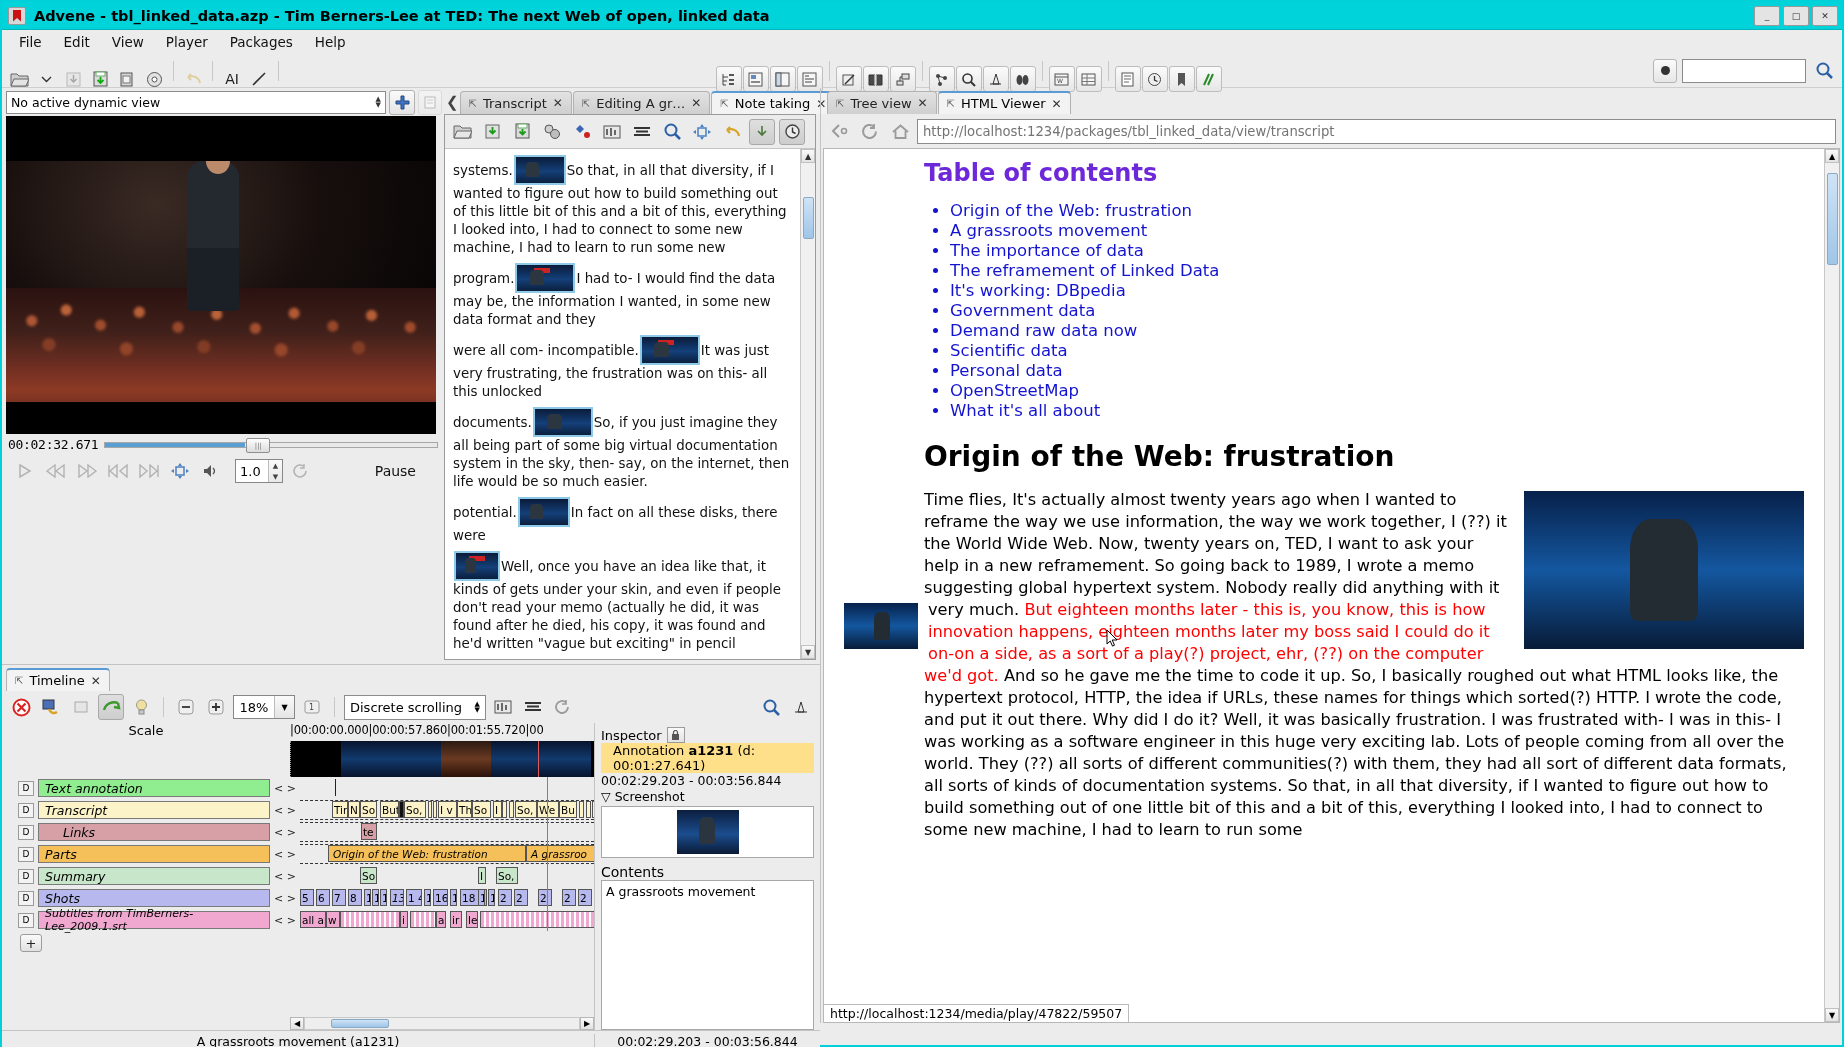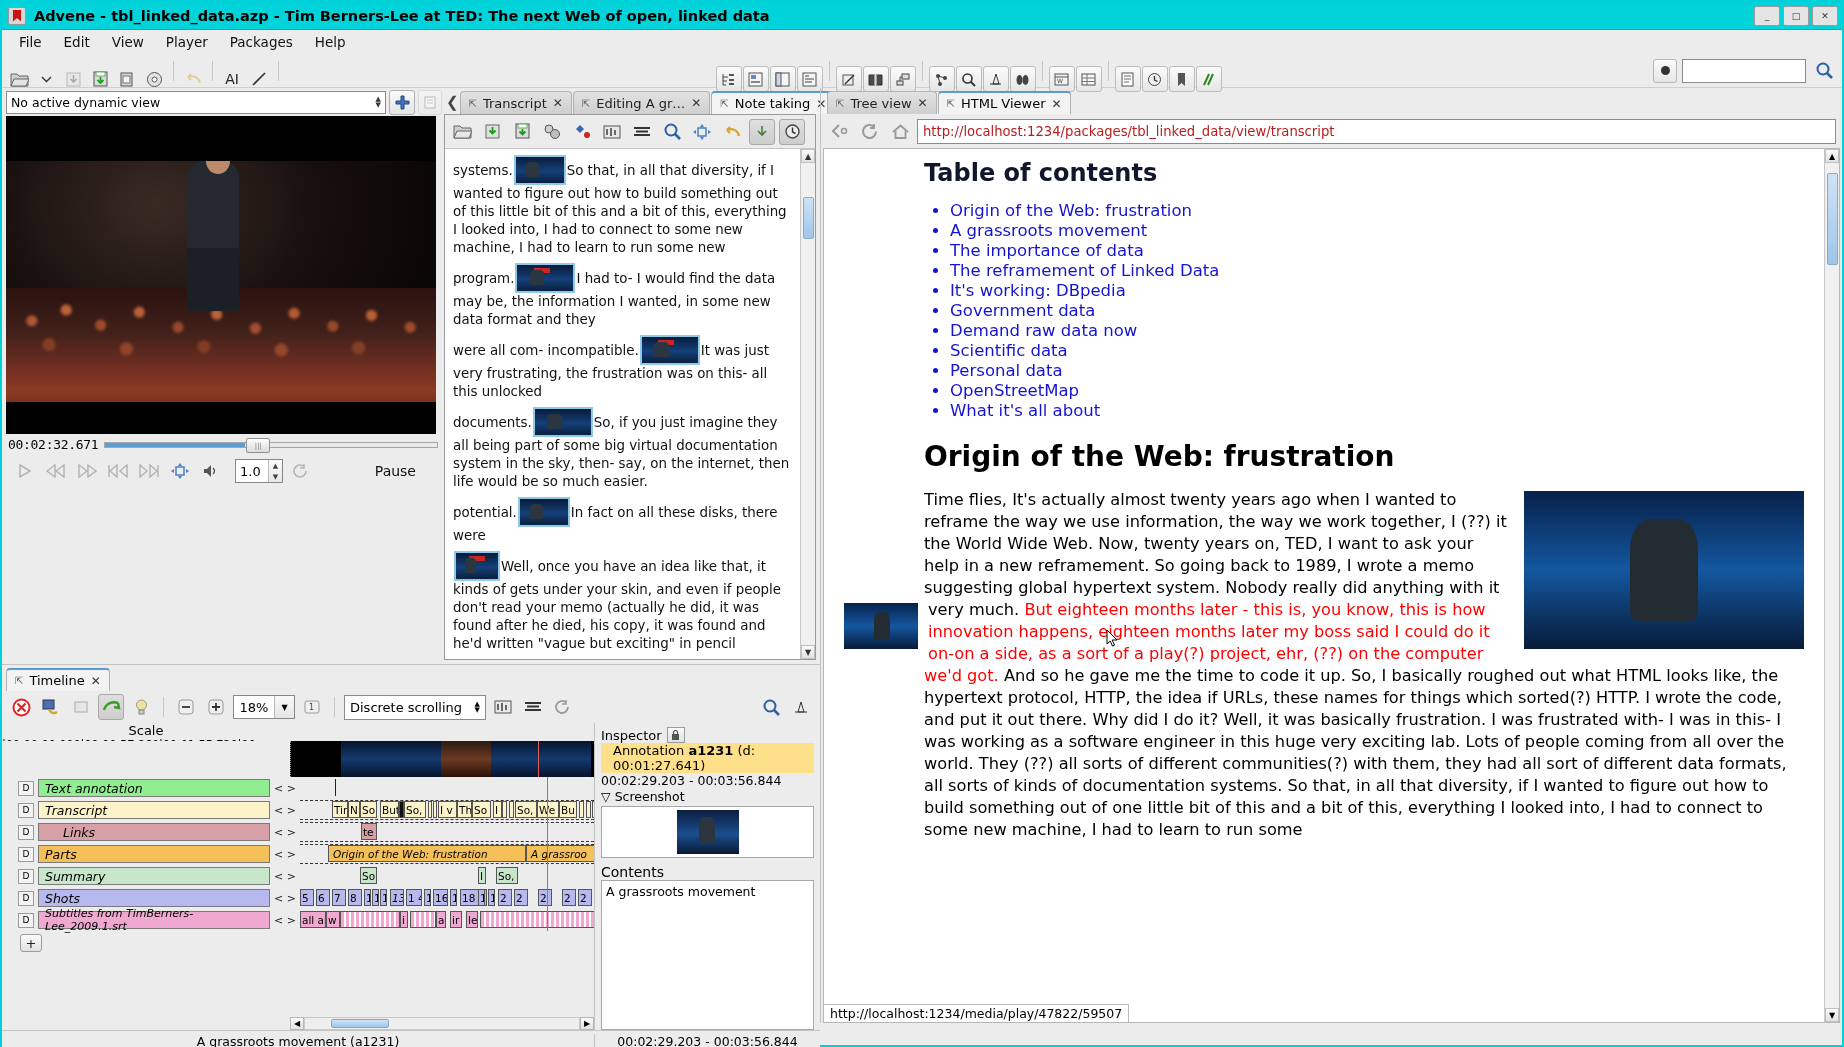--- a/index.html
+++ b/index.html
@@ -251,21 +251,21 @@
   .zoomfield .dn{width:20px;border-left:1px solid #bbb;display:flex;align-items:center;justify-content:center;
      background:linear-gradient(#fafafa,#e4e4e4);font-size:8px;}
   .scrollcombo {
     height:25px; width:142px; border:1px solid #8c8c8c; background:#fff;
     display:flex;align-items:center;padding:0 5px;font-size:13px;
   }
   .scrollcombo .arrows{margin-left:auto;display:flex;flex-direction:column;font-size:7px;line-height:6px;}
 
   .tl-main { flex:1; display:flex; }
   .tl-left { flex:1; display:flex; flex-direction:column; overflow:hidden;}
-  .tl-header { display:flex; height:18px; font-size:12px;flex-direction:column;}
+  .tl-header { display:flex; height:18px; font-size:12px;}
   .tl-scalelbl { width:288px; text-align:center; color:#000; font-size:13px;}
   .tl-ticks { flex:1; font-family:"DejaVu Sans","Liberation Sans",sans-serif; font-size:11.5px;
      white-space:nowrap; overflow:hidden; letter-spacing:-0.2px;}
   .tl-filmstrip { margin-left:288px; height:36px; background:#000; position:relative; overflow:hidden;
      border-left:1px dotted #999;}
   .frame { position:absolute; top:0; bottom:0; width:50px;
      background: linear-gradient(#08142c,#123a6e 50%,#08142c);}
   .tracks { flex:1; overflow:hidden; position:relative;}
   .trackrow { display:flex; align-items:center; height:22px; }
   .trk-dbtn { width:16px;height:15px;border:1px solid #9a9a9a;background:#f3f3f3;
@@ -309,29 +309,29 @@
   .statusbar{height:22px;display:flex;align-items:center;background:#ececec;border-top:1px solid #c3c3c3;
      font-size:12.5px;}
   .sb-left{flex:1;text-align:center;}
   .sb-right{width:226px;text-align:center;border-left:1px solid #c3c3c3;}
 
   
   .rv-tabstrip{display:flex;align-items:flex-end;height:26px;padding-left:6px;gap:1px;}
   .urlrow{display:flex;align-items:center;gap:4px;padding:4px 6px;background:#ececec;}
   .navbtn{width:26px;height:26px;display:flex;align-items:center;justify-content:center;color:#9a9a9a;}
   .urlbox{flex:1;height:25px;border:1px solid #8c8c8c;background:#fff;display:flex;align-items:center;
-     padding:0 5px;font-size:13.2px;color:#b91c1c;}
+     padding:0 5px;font-size:13.2px;color:#737373;}
   .htmlview{flex:1;background:#fff;border:1px solid #b7b7b7;margin:0 2px 0 2px;position:relative;overflow:hidden;
      display:flex;}
   .htmlcontent{flex:1;padding:6px 20px 0 100px;overflow:hidden;}
   .hv-scroll{width:15px;background:#f0f0f0;border-left:1px solid #c7c7c7;display:flex;flex-direction:column;align-items:center;}
   .hv-scroll .arr{height:14px;width:100%;display:flex;align-items:center;justify-content:center;font-size:8px;
      background:linear-gradient(#fafafa,#e2e2e2);border:1px solid #c0c0c0;}
   .hv-scroll .thumbbar{width:11px;background:linear-gradient(#cfe3f5,#9fc5e8);border:1px solid #8aa9c4;border-radius:2px;}
-  .toc-h{font-size:24px;font-weight:bold;margin:4px 0 14px 0;color:#0f172a;}
+  .toc-h{font-size:24px;font-weight:bold;margin:4px 0 14px 0;color:#6d28d9;}
   .toc{margin:0 0 20px 26px;padding:0;}
   .toc li{margin:0 0 1px 0;font-size:16.5px;color:#1414d0;}
   .h1main{font-size:28px;font-weight:bold;margin:8px 0 16px 0;color:#000;}
   .article{font-size:16.2px;line-height:22px;color:#000;}
   .art-img{float:right;width:280px;height:158px;margin:2px 0 6px 14px;
      background:linear-gradient(#07214a,#1457a0 50%,#071b38);position:relative;}
   .art-img::after{content:"";position:absolute;left:38%;top:18%;width:24%;height:64%;
      background:#232b33;border-radius:30% 30% 10% 10%;}
   .art-thumb{float:left;width:74px;height:46px;margin:4px 10px 4px -80px;
      background:linear-gradient(#07214a,#1457a0 50%,#071b38);position:relative;}

